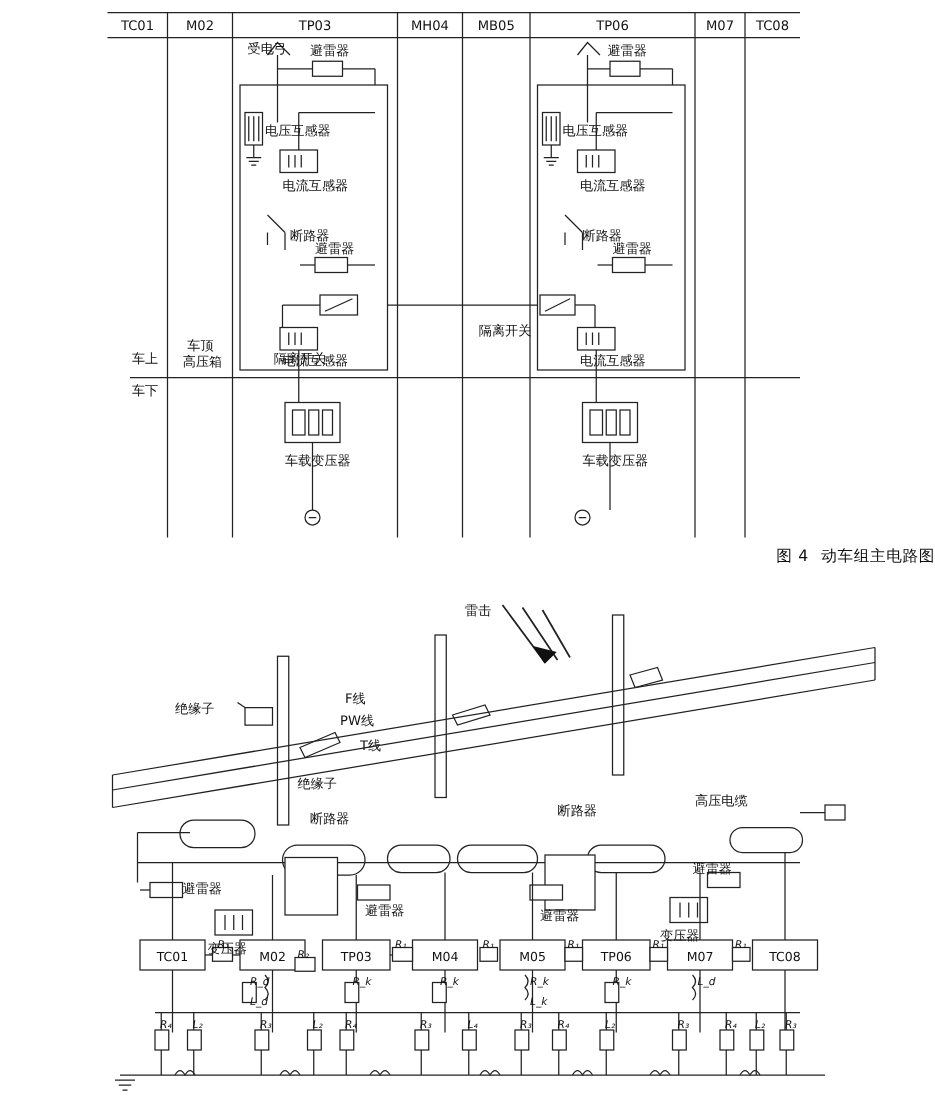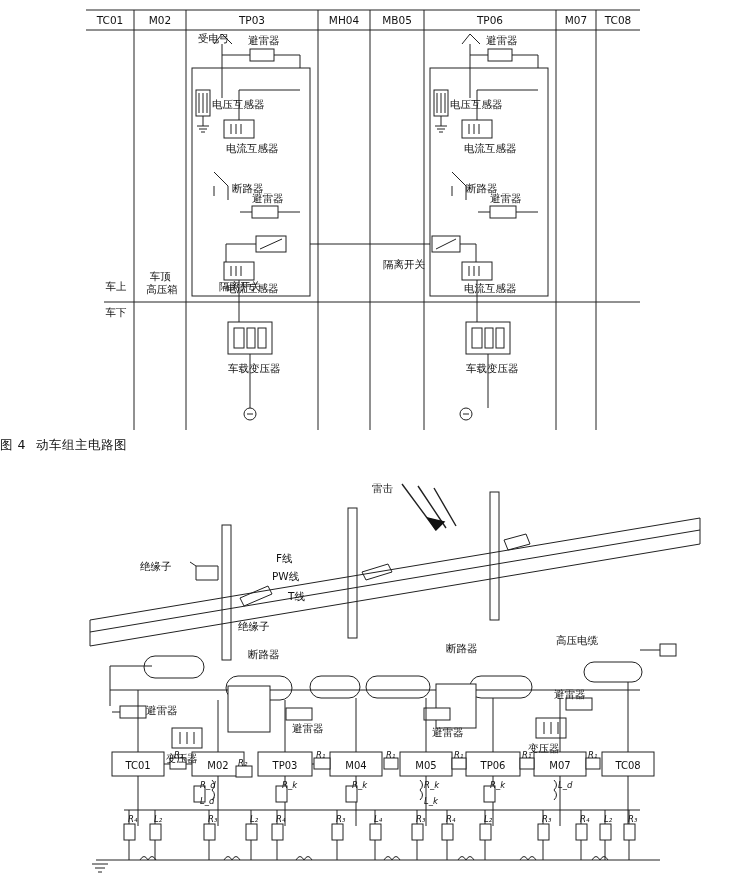--- a/index.html
+++ b/index.html
@@ -3,21 +3,21 @@
 <meta charset="utf-8">
 <style>
   html,body{margin:0;padding:0;background:#ffffff;}
   body{width:748px;height:896px;font-family:"DejaVu Sans","Liberation Sans",sans-serif;color:#111;position:relative;overflow:hidden;}
   .page{position:relative;width:748px;height:896px;}
   .fig{position:absolute;left:0;width:626px;}
   .fig1{top:0;height:470px;}
   .fig2{top:470px;height:426px;text-align:center;}
   svg{display:block;}
   text{font-family:"DejaVu Sans","Liberation Sans",sans-serif;fill:#111;}
-  .cap{position:absolute;width:748px;text-align:left;font-size:12.5px;letter-spacing:.5px;}
+  .cap{position:absolute;width:748px;text-align:right;font-size:12.5px;letter-spacing:.5px;}
   .cap1{top:437px;}
   .cap .num{margin-right:10px;}
 </style>
 </head>
 <body>
 
 <div class="page">
 
   <div class="fig fig1">
     <svg width="748" height="470" viewBox="0 0 748 470">

